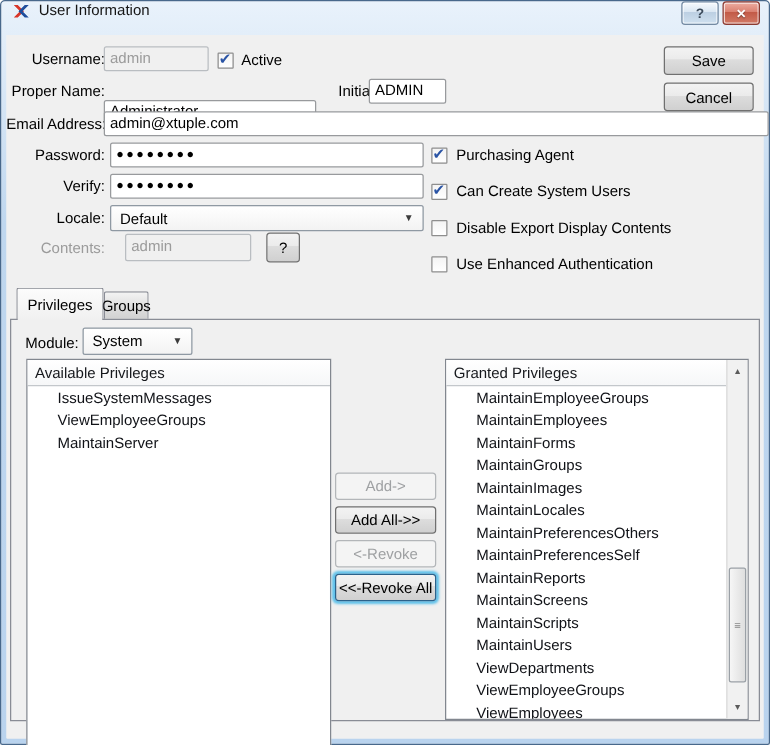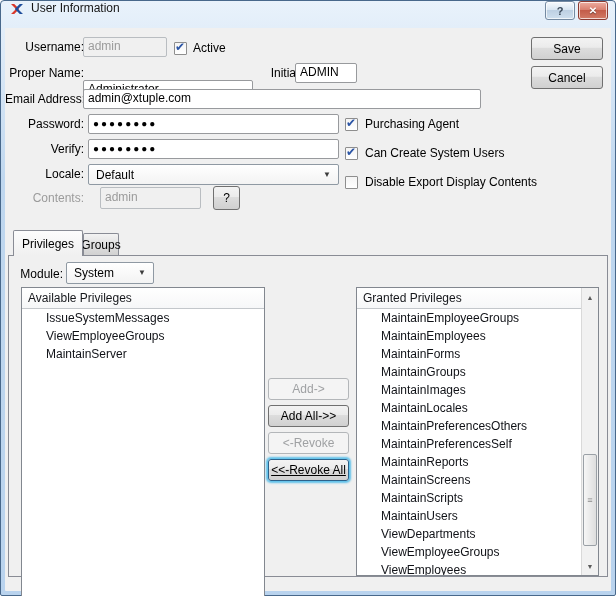--- a/index.html
+++ b/index.html
@@ -51,21 +51,21 @@
   .opt-row{ display:flex; align-items:center; gap:7px; height:16px; margin-bottom:13px; }
   .opt-label{ white-space:nowrap; }
 
   .btn{
     background:linear-gradient(#f3f3f3,#ebebeb 45%,#dddddd 46%,#d0d0d0);
     border:1px solid #707070; border-radius:3px; color:#000;
     display:flex; align-items:center; justify-content:center;
     font-size:12px; font-family:"Liberation Sans",sans-serif; white-space:nowrap;
   }
   .btn.disabled{ background:#f4f4f4; border-color:#b3b6b9; color:#9fa1a3; }
-  .btn.focused{ border-color:#2c628b; box-shadow:0 0 2px 2px #5fc1ea;text-decoration:underline; }
+  .btn.focused{ border-color:#2c628b; box-shadow:0 0 2px 2px #5fc1ea; }
 
   .push{ position:absolute; width:72px; height:23px; }
 
   .tab{
     position:absolute; border:1px solid #898c95; border-bottom:none;
     border-radius:2px 2px 0 0; text-align:center; z-index:2;
     display:flex; align-items:center; justify-content:center;
   }
   .tab.selected{ background:linear-gradient(#fcfcfc,#f0f0f0); }
   .tab.unselected{ background:linear-gradient(#f3f3f3,#dcdcdc 60%,#d0d0d0); z-index:0; }
@@ -142,21 +142,21 @@
       <span class="cb checked">
         <span class="mark">✔</span>
       </span>
       <span class="opt-label">Active</span>
     </div>
 
     <div class="tf" style="left:78px; top:52px; width:170px;">Administrator</div>
     <div class="flabel" style="left:227px; width:76px; top:35px;">Initials:</div>
     <div class="tf" style="left:290px; top:35px; width:62px;">ADMIN</div>
 
-    <div class="tf" style="left:78px; top:61px; width:398px;">admin@xtuple.com</div>
+    <div class="tf" style="left:78px; top:61px; width:532px;">admin@xtuple.com</div>
 
     <div class="tf pwd" style="left:83px; top:86px;  width:251px;">●●●●●●●●</div>
     <div class="tf pwd" style="left:83px; top:111px; width:251px;">●●●●●●●●</div>
 
     <div class="combo" style="left:83px; top:136px; width:251px; height:21px;">
       <span>Default</span>
       <span class="arrow">▼</span>
     </div>
 
     <div class="tf disabled" style="left:95px; top:159px; width:101px; height:22px; line-height:19px;">admin</div>
@@ -180,20 +180,26 @@
           <span class="opt-label">Can Create System Users</span>
         </div>
 
         <div class="opt-row">
           <span class="cb">
             
           </span>
           <span class="opt-label">Disable Export Display Contents</span>
         </div>
 
+        <div class="opt-row">
+          <span class="cb">
+            
+          </span>
+          <span class="opt-label">Use Enhanced Authentication</span>
+        </div>
       </div>
 
     <div class="btn push" style="left:526px; top:9px;">Save</div>
     <div class="btn push" style="left:526px; top:38px;">Cancel</div>
 
     <div class="tab selected" style="left:8px;  top:202px; width:70px; height:26px;">Privileges</div>
     <div class="tab unselected" style="left:78px; top:205px; width:36px; height:23px;">Groups</div>
 
     <div class="tabpage">
 

